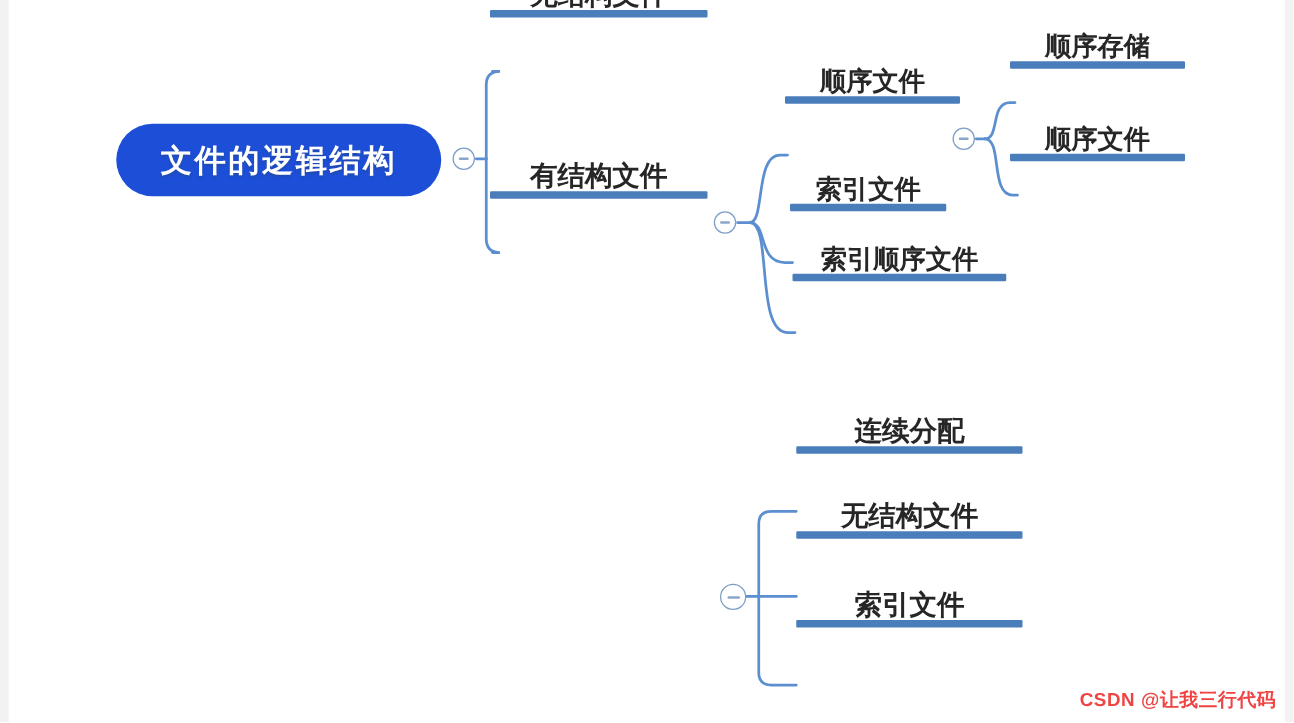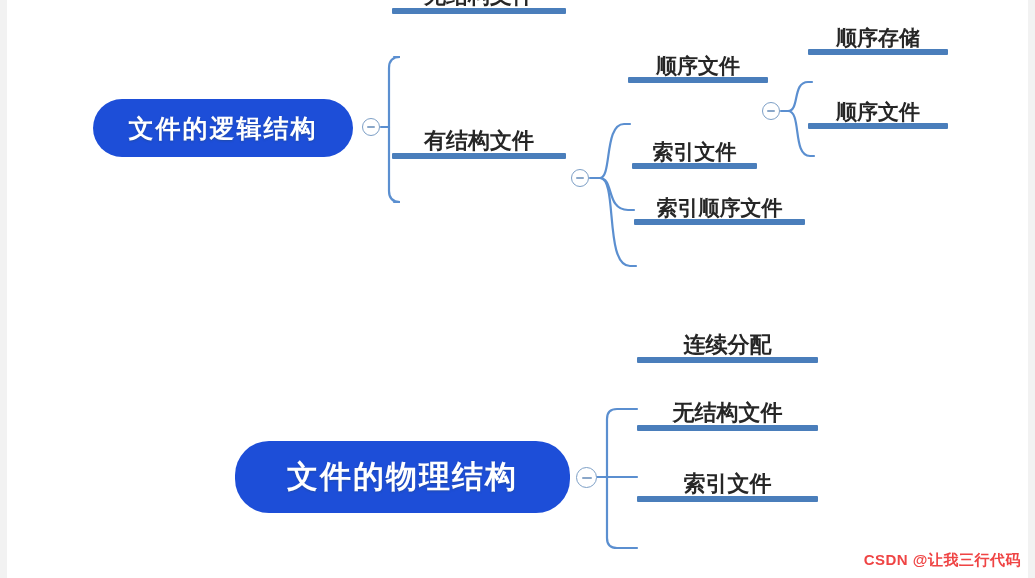--- a/index.html
+++ b/index.html
@@ -201,21 +201,20 @@
   <div class="topic size-m" style="left:808px; top:55px; width:140px;">
     <span class="topic-label">顺序存储</span>
     <span class="topic-bar"></span>
   </div>
 
   <div class="topic size-m" style="left:808px; top:129px; width:140px;">
     <span class="topic-label">顺序文件</span>
     <span class="topic-bar"></span>
   </div>
 
-  <div id="root-physical" class="root-node">文件的物理结构</div>
 
   <div class="toggle big" style="left:576px; top:467px;"></div>
 
   <div class="topic size-l" style="left:637px; top:363px; width:181px;">
     <span class="topic-label">连续分配</span>
     <span class="topic-bar"></span>
   </div>
 
   <div class="topic size-l" style="left:637px; top:431px; width:181px;">
     <span class="topic-label">无结构文件</span>

